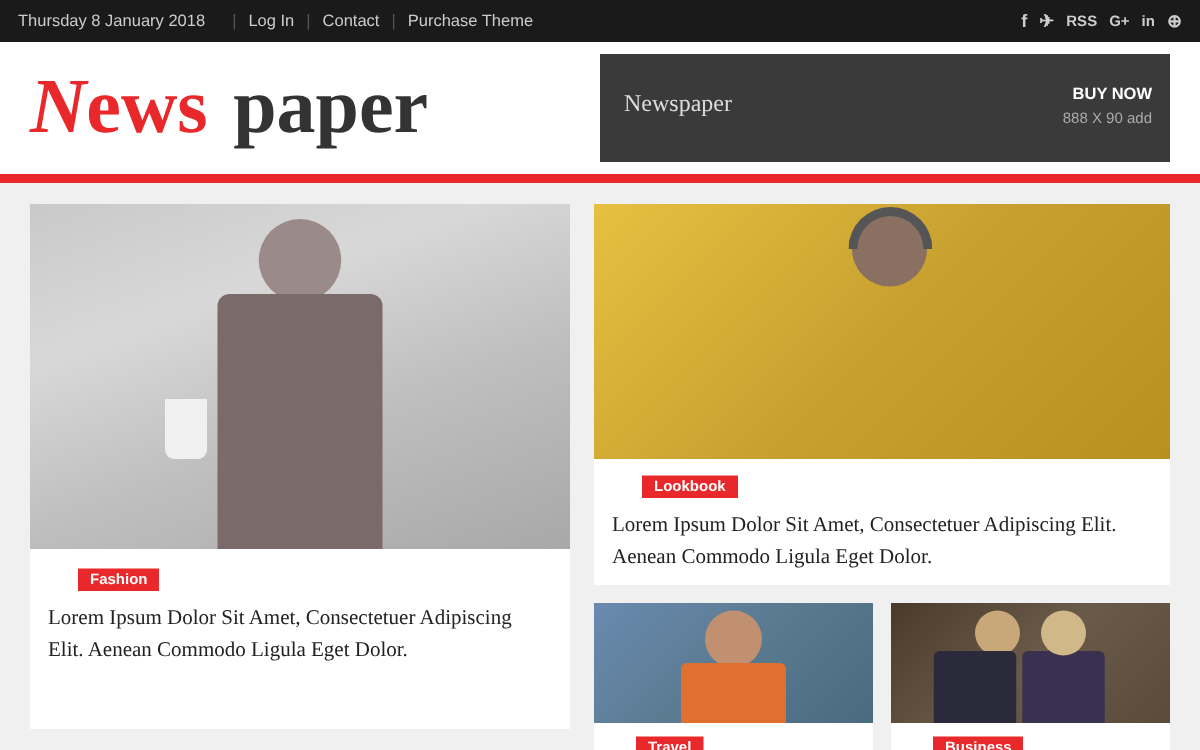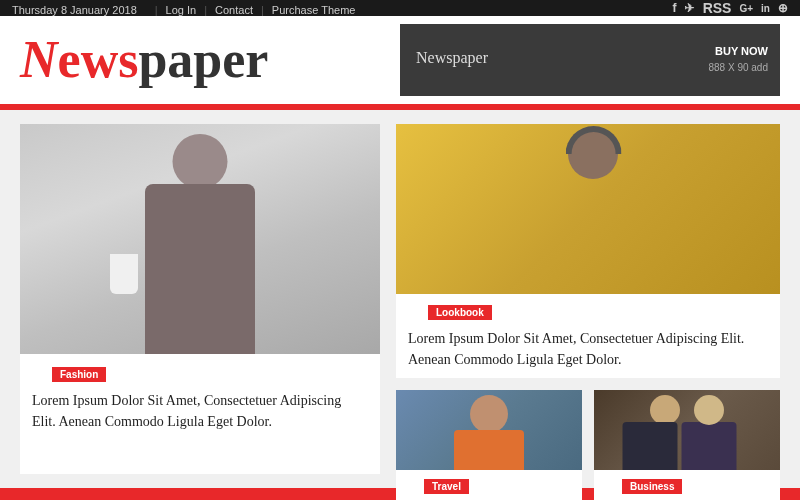--- a/index.html
+++ b/index.html
@@ -11,24 +11,24 @@
       background: #e8282a;
     }
 
     
     #top-bar {
       background: #1a1a1a;
       color: #ccc;
       font-size: 11px;
       font-family: Arial, sans-serif;
       display: flex;
-      align-items: flex-end;
+      align-items: center;
       justify-content: space-between;
-      padding: 0 12px;
-      height: 16px;
+      padding: 12px 12px;
+      height: 28px;
     }
     #top-bar-left {
       display: flex;
       align-items: center;
       gap: 0;
     }
     .top-bar-date {
       color: #ccc;
       margin-right: 10px;
     }
@@ -72,20 +72,21 @@
       font-style: italic;
       font-weight: bold;
     }
     #logo .ews {
       color: #e8282a;
       font-weight: bold;
     }
     #logo .paper {
       color: #333;
       font-weight: bold;
+      margin-left: 17px;
     }
     #ad-banner {
       background: #3a3a3a;
       width: 380px;
       height: 72px;
       display: flex;
       flex-direction: column;
       justify-content: center;
       padding: 8px 16px;
       position: relative;
@@ -398,21 +399,21 @@
     <span class="top-bar-sep">|</span>
     <a class="top-bar-link">Log In</a>
     <span class="top-bar-sep">|</span>
     <a class="top-bar-link">Contact</a>
     <span class="top-bar-sep">|</span>
     <a class="top-bar-link">Purchase Theme</a>
   </div>
   <div id="top-bar-right">
     <span class="social-icon">f</span>
     <span class="social-icon">✈</span>
-    <span class="social-icon" style="font-size:14px;">RSS</span>
+    <span class="social-icon" style="font-size:10px;">RSS</span>
     <span class="social-icon" style="font-size:10px;">G+</span>
     <span class="social-icon" style="font-size:10px;">in</span>
     <span class="social-icon">⊕</span>
   </div>
 </div>
 
 <div id="header">
   <div id="logo">
     <span class="N">N</span><span class="ews">ews</span><span class="paper">paper</span>
   </div>

